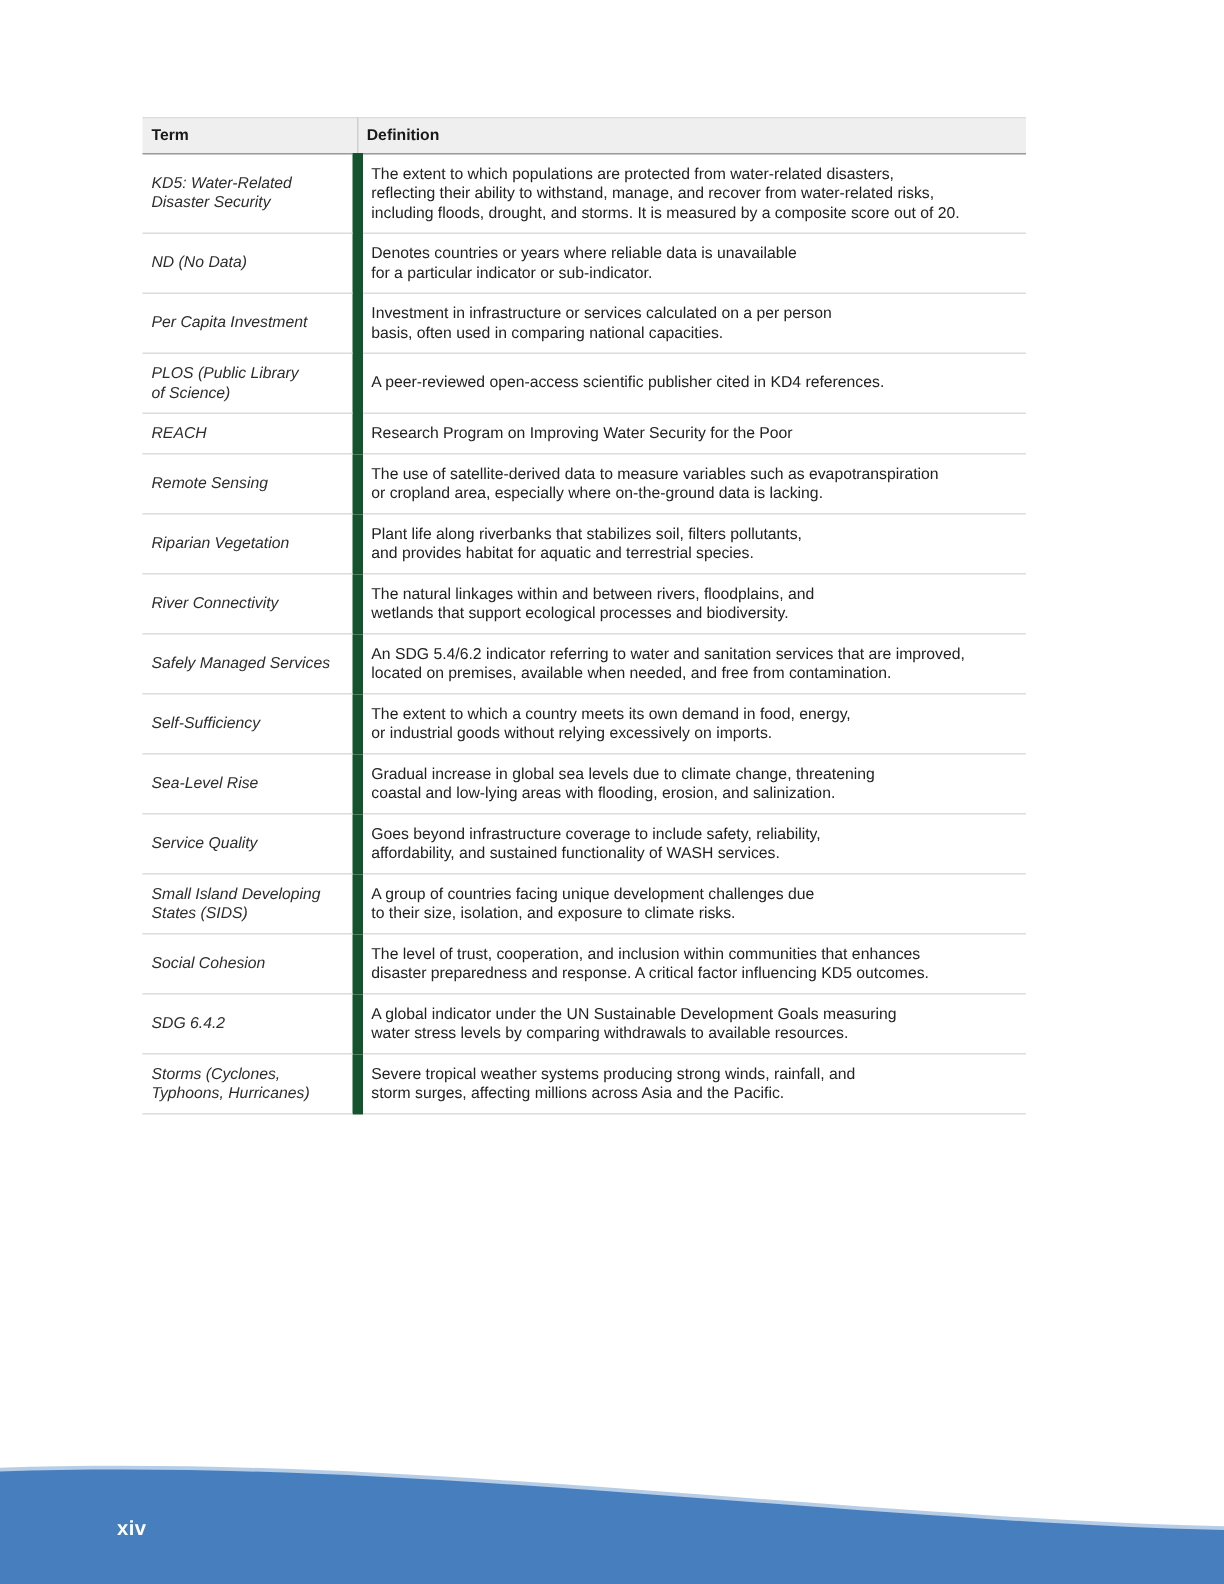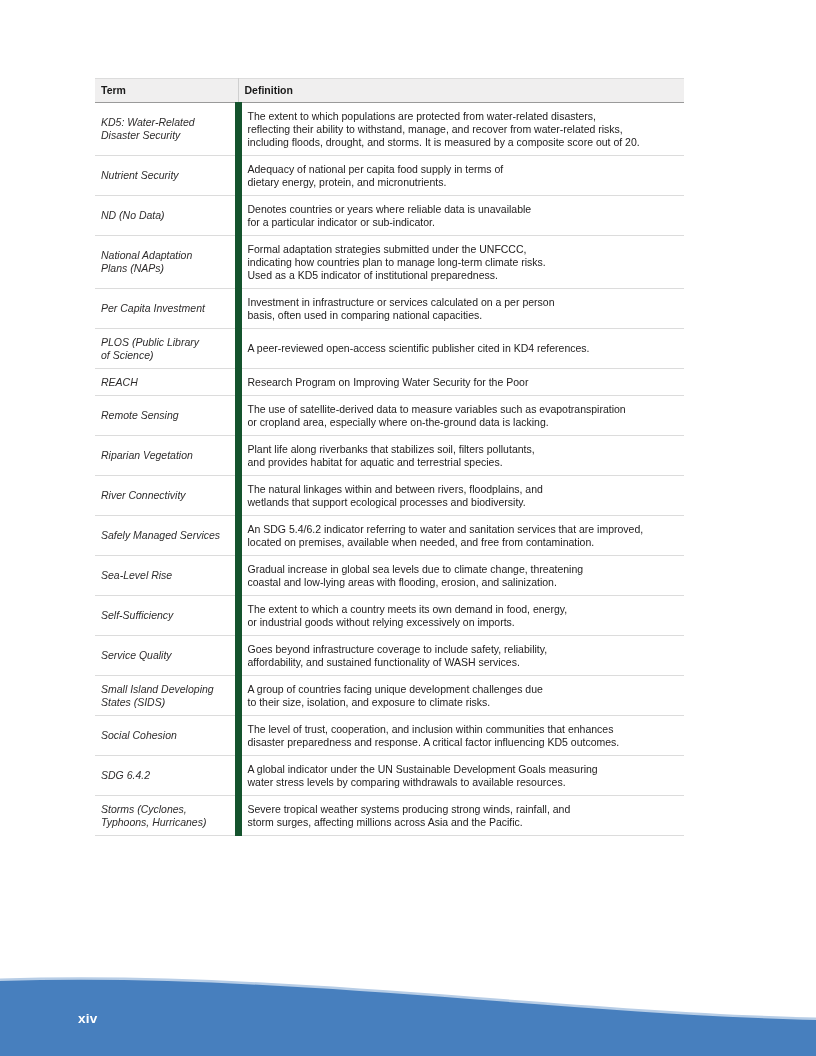--- a/index.html
+++ b/index.html
@@ -92,39 +92,27 @@
     </thead>
     <tbody>
     <tr>
       <td class="term-cell">KD5: Water-Related
 Disaster Security</td>
       <td class="definition-cell">The extent to which populations are protected from water-related disasters,
 reflecting their ability to withstand, manage, and recover from water-related risks,
 including floods, drought, and storms. It is measured by a composite score out of 20.</td>
     </tr>
 
-    <tr>
-      <td class="term-cell">Nutrient Security</td>
-      <td class="definition-cell">Adequacy of national per capita food supply in terms of
-dietary energy, protein, and micronutrients.</td>
-    </tr>
 
     <tr>
       <td class="term-cell">ND (No Data)</td>
       <td class="definition-cell">Denotes countries or years where reliable data is unavailable
 for a particular indicator or sub-indicator.</td>
     </tr>
 
-    <tr>
-      <td class="term-cell">National Adaptation
-Plans (NAPs)</td>
-      <td class="definition-cell">Formal adaptation strategies submitted under the UNFCCC,
-indicating how countries plan to manage long-term climate risks.
-Used as a KD5 indicator of institutional preparedness.</td>
-    </tr>
 
     <tr>
       <td class="term-cell">Per Capita Investment</td>
       <td class="definition-cell">Investment in infrastructure or services calculated on a per person
 basis, often used in comparing national capacities.</td>
     </tr>
 
 
     <tr>
       <td class="term-cell">PLOS (Public Library
@@ -155,29 +143,29 @@
 wetlands that support ecological processes and biodiversity.</td>
     </tr>
 
     <tr>
       <td class="term-cell">Safely Managed Services</td>
       <td class="definition-cell">An SDG 5.4/6.2 indicator referring to water and sanitation services that are improved,
 located on premises, available when needed, and free from contamination.</td>
     </tr>
 
     <tr>
+      <td class="term-cell">Self-Sufficiency</td>
+      <td class="definition-cell">The extent to which a country meets its own demand in food, energy,
+or industrial goods without relying excessively on imports.</td>
+    </tr>
+
+    <tr>
       <td class="term-cell">Sea-Level Rise</td>
       <td class="definition-cell">Gradual increase in global sea levels due to climate change, threatening
 coastal and low-lying areas with flooding, erosion, and salinization.</td>
-    </tr>
-
-    <tr>
-      <td class="term-cell">Self-Sufficiency</td>
-      <td class="definition-cell">The extent to which a country meets its own demand in food, energy,
-or industrial goods without relying excessively on imports.</td>
     </tr>
 
     <tr>
       <td class="term-cell">Service Quality</td>
       <td class="definition-cell">Goes beyond infrastructure coverage to include safety, reliability,
 affordability, and sustained functionality of WASH services.</td>
     </tr>
 
     <tr>
       <td class="term-cell">Small Island Developing

